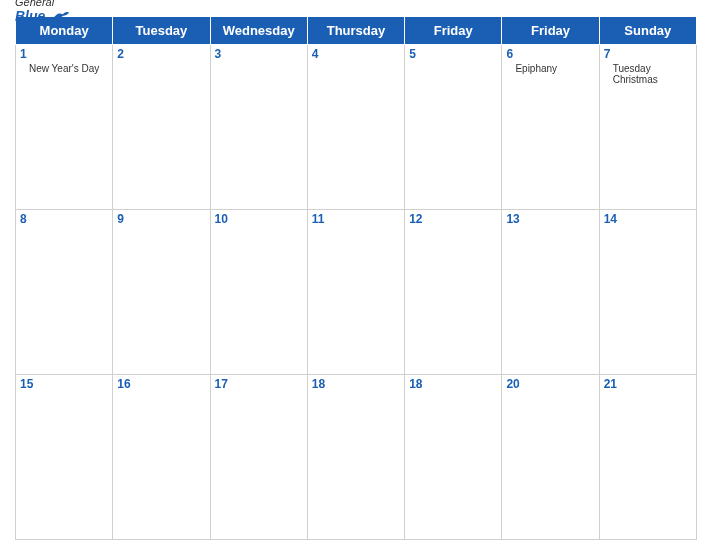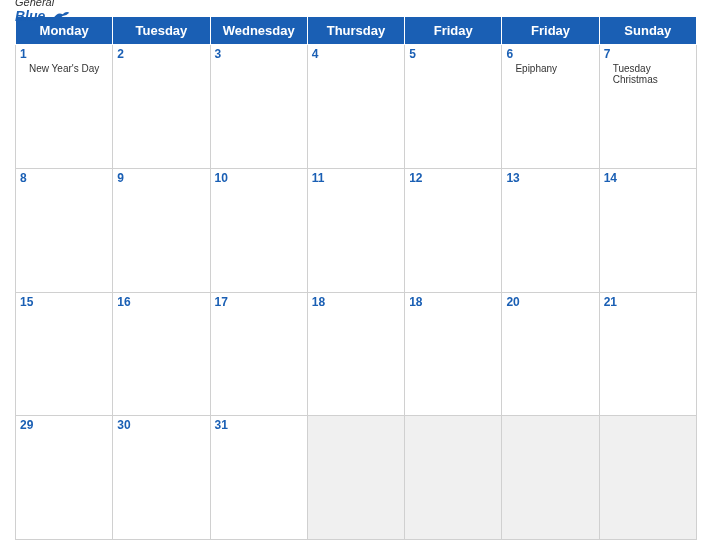--- a/index.html
+++ b/index.html
@@ -203,29 +203,14 @@
         <td>
           <span class="day-number">18</span>
         </td>
         <td>
           <span class="day-number">20</span>
         </td>
         <td>
           <span class="day-number">21</span>
         </td>
       </tr>
-      <tr>
-        <td>
-          <span class="day-number">29</span>
-        </td>
-        <td>
-          <span class="day-number">30</span>
-        </td>
-        <td>
-          <span class="day-number">31</span>
-        </td>
-        <td class="empty-cell"></td>
-        <td class="empty-cell"></td>
-        <td class="empty-cell"></td>
-        <td class="empty-cell"></td>
-      </tr>
     </tbody>
 </table>
 
 </body></html>

